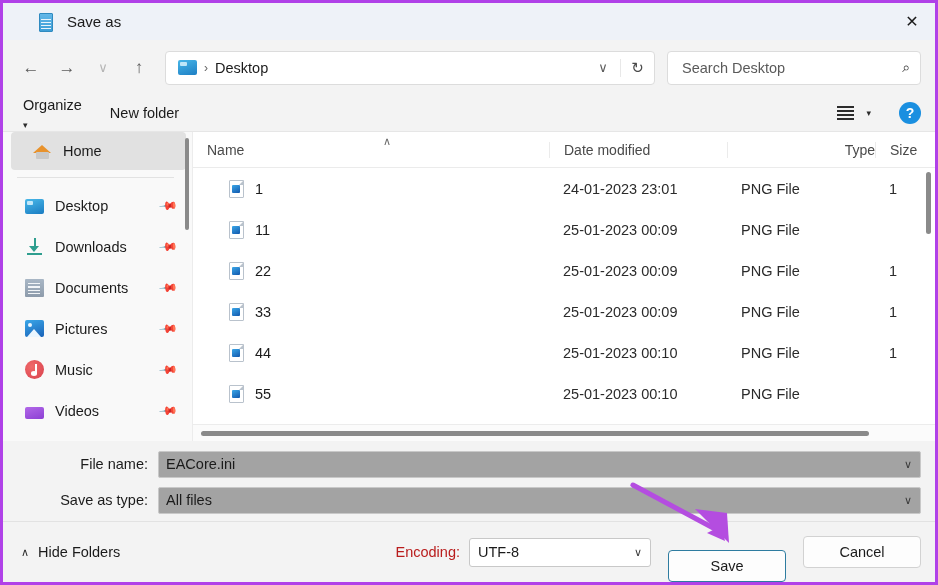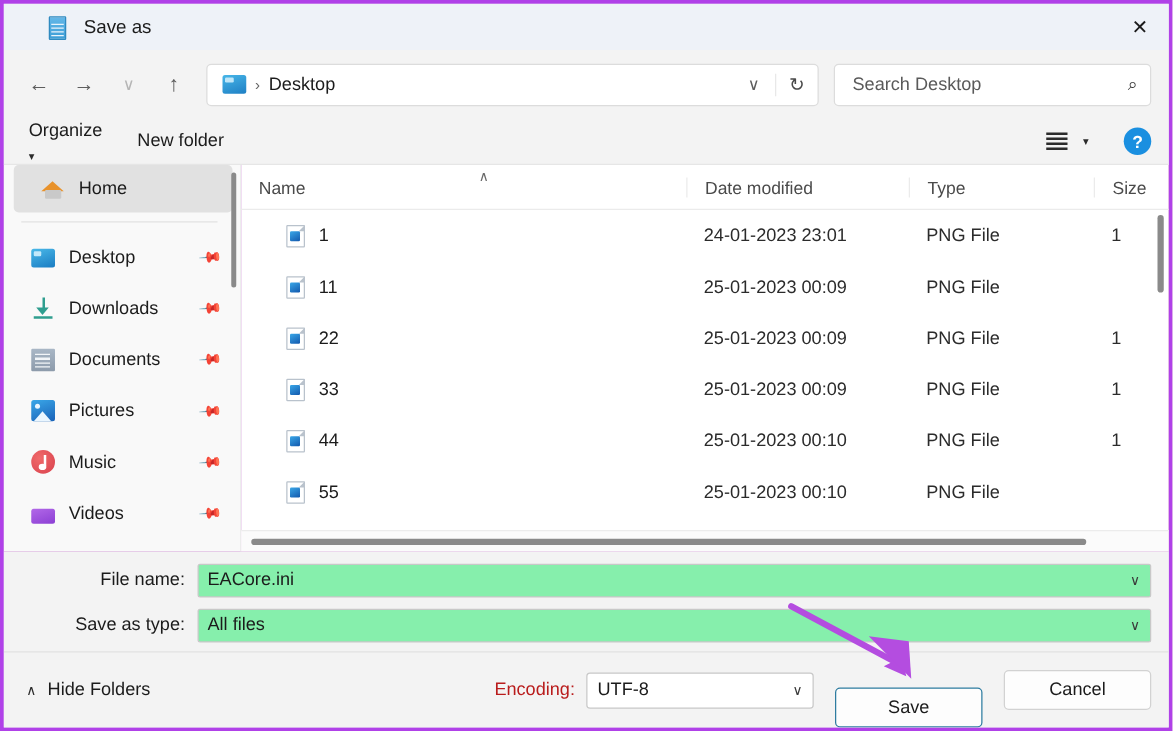--- a/index.html
+++ b/index.html
@@ -175,21 +175,21 @@
     height: 36px; flex: 0 0 36px;
     display: flex; align-items: center;
     font-size: 14px; color: #4a4a4a;
     border-bottom: 1px solid #ebebeb;
     position: relative;
   }
   .hcell { padding-left: 14px; position: relative; }
   .hcell + .hcell { border-left: 1px solid #ebebeb; }
   .h-name { width: 356px; }
   .h-date { width: 178px; }
-  .h-type { width: 148px; }
+  .h-type { width: 148px; text-align: right; }
   .h-size { width: 60px; }
   .sort-caret {
     position: absolute; left: 190px; top: -7px; font-size: 11px; color: #6a6a6a;
   }
   .rows { flex: 1; overflow: hidden; }
   .frow {
     height: 41px; display: flex; align-items: center;
     font-size: 14.5px; color: #1b1b1b;
   }
   .c-name { width: 356px; display: flex; align-items: center; padding-left: 36px; }
@@ -221,21 +221,21 @@
     flex: 0 0 76px; background: #f3f3f3;
     padding: 8px 0 0 0;
   }
   .formrow { display: flex; align-items: center; height: 30px; margin-bottom: 6px; }
   .formlabel {
     width: 155px; text-align: right; padding-right: 10px;
     font-size: 14.5px; color: #1b1b1b;
   }
   .combo {
     flex: 1; margin-right: 14px; height: 27px;
-    background: #86efac; border: 1px solid #c8c8c8; border-radius: 2px;
+    background: #a3a3a3; border: 1px solid #c8c8c8; border-radius: 2px;
     display: flex; align-items: center; padding: 0 8px 0 7px;
   }
   .combo input {
     flex: 1; border: 0; outline: 0; font-size: 14.5px; color: #1b1b1b;
     font-family: inherit; background: transparent;
   }
   .combo .chev { color: #3a3a3a; font-size: 11px; margin-left: 6px; }
 
   
   .footer {

